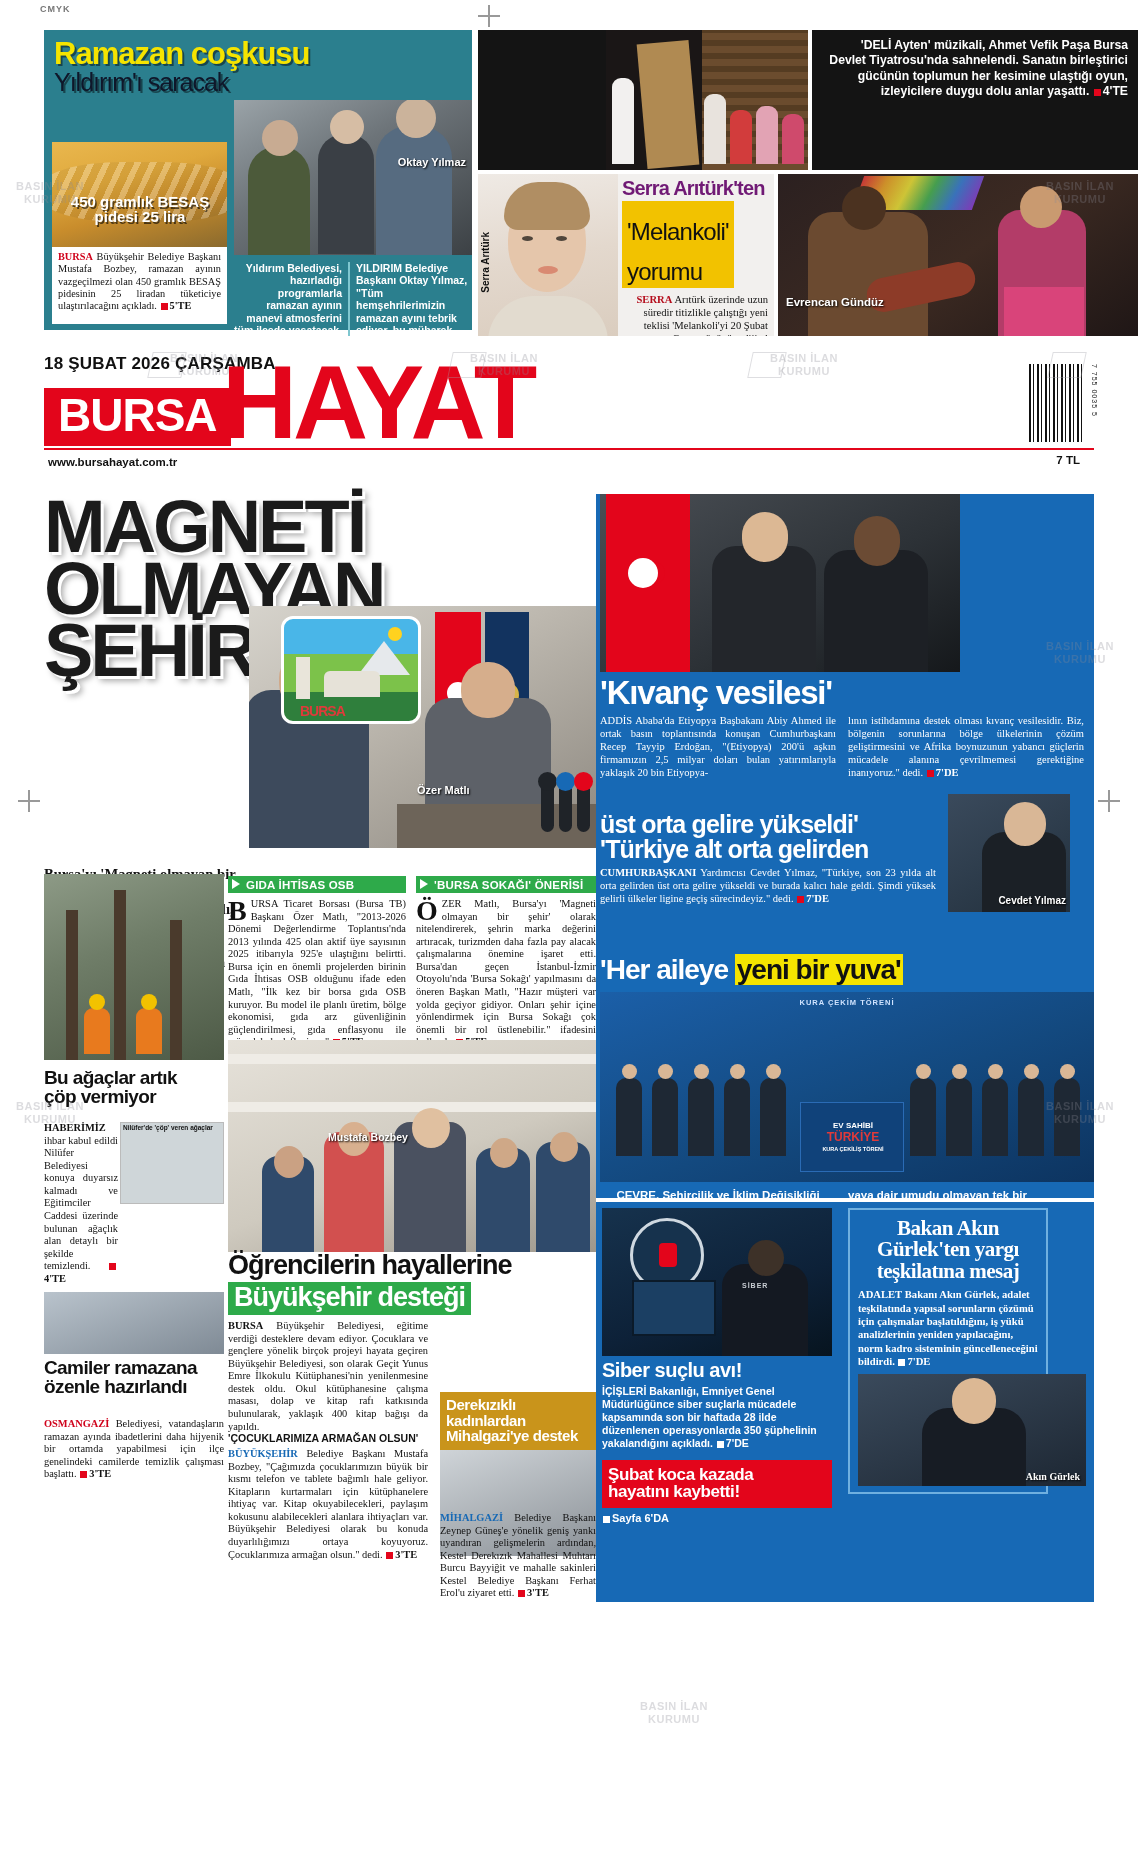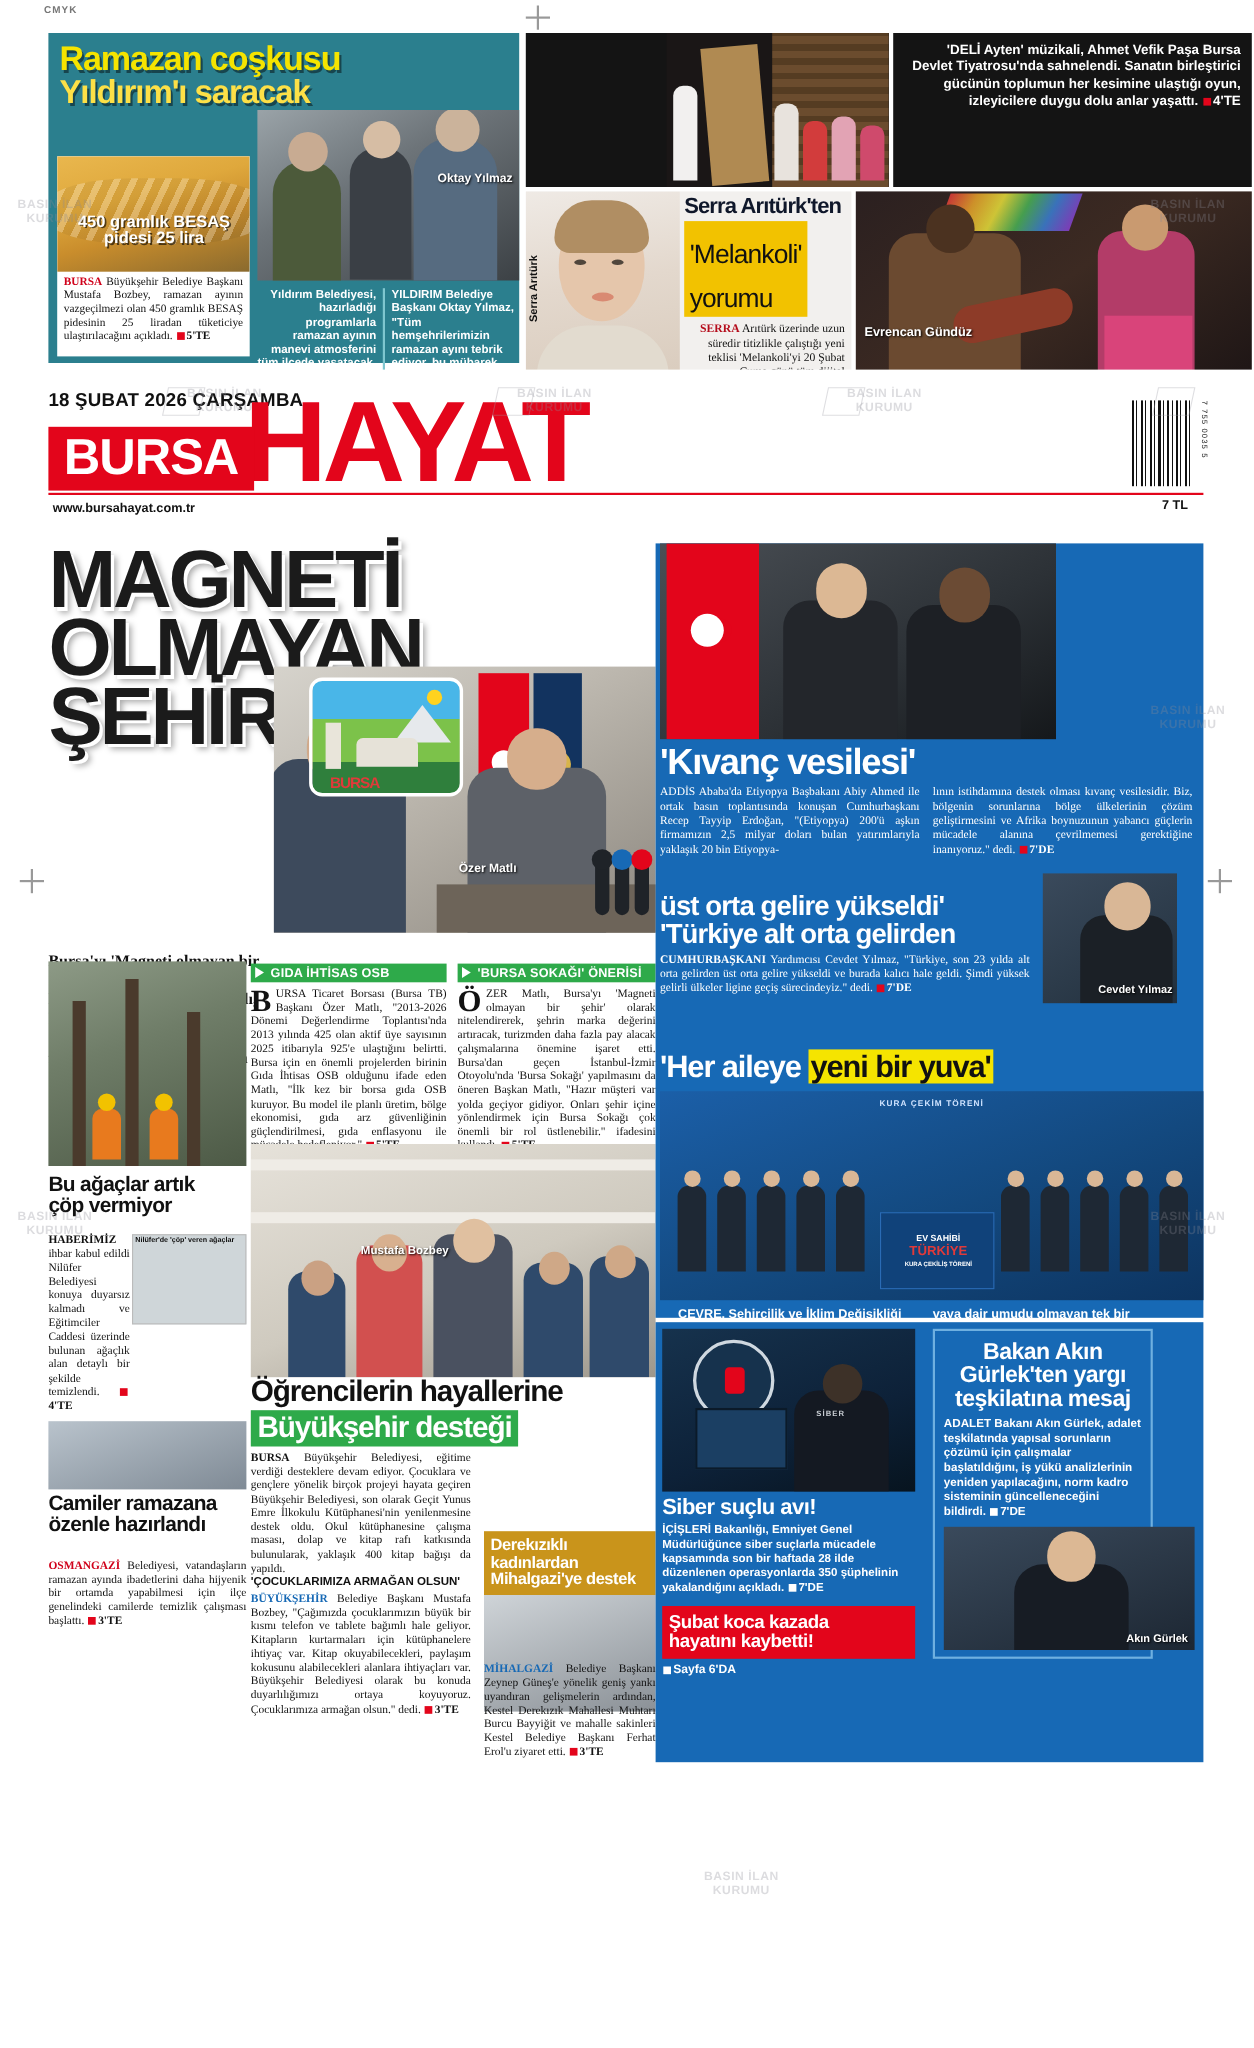--- a/index.html
+++ b/index.html
@@ -22,21 +22,21 @@
   .wm span{display:block;}
   .wmbox{position:absolute;border:1px solid rgba(160,160,170,.35);width:34px;height:26px;
       transform:skewX(-12deg);pointer-events:none;}
 
   
   .topwrap{position:absolute;left:44px;top:30px;width:1050px;height:300px;}
   .teal{position:absolute;left:0;top:0;width:428px;height:300px;background:#2b7f8e;}
   .tealhead{position:absolute;left:10px;top:6px;width:410px;}
   .th1{font-size:31px;font-weight:bold;color:#f5e400;letter-spacing:-1px;
        text-shadow:2px 2px 0 rgba(0,0,0,.45); font-family:"Liberation Sans",sans-serif;}
-  .th2{font-size:30px;font-weight:bold;color:#fde047;letter-spacing:-1px;margin-top:-4px;
+  .th2{font-size:25px;font-weight:normal;color:#0f172a;letter-spacing:-1px;margin-top:-4px;
        text-shadow:2px 2px 0 rgba(0,0,0,.45);}
   .pide-card{position:absolute;left:8px;top:112px;width:175px;height:182px;background:#fff;overflow:hidden;}
   .pide-img{position:relative;width:175px;height:105px;
      background:linear-gradient(165deg,#e9b74e 0%,#dfa83c 35%,#c98d2c 60%,#8a6a2e 100%);}
   .pide-img:before{content:"";position:absolute;left:-10px;top:20px;width:200px;height:60px;
      background:repeating-linear-gradient(115deg,rgba(255,255,255,.25) 0 6px,rgba(0,0,0,.05) 6px 14px);
      border-radius:40%;}
   .pide-cap{position:absolute;left:4px;top:52px;width:168px;color:#fff;font-weight:bold;
      font-size:15px;line-height:1.03;text-align:center;text-shadow:1.5px 1.5px 0 rgba(0,0,0,.6);}
   .pide-txt{padding:4px 6px 0 6px;font-family:"Liberation Serif",serif;font-size:10.3px;
@@ -80,21 +80,21 @@
   .serra-photo{position:absolute;left:0;top:0;width:140px;height:186px;
      background:linear-gradient(170deg,#efeae5 0%,#e3d8cd 45%,#d8cabb 100%);overflow:hidden;}
   .sp-head{position:absolute;left:30px;top:18px;width:78px;height:100px;border-radius:42px/52px;background:#e5c6ab;}
   .sp-hair{position:absolute;left:26px;top:8px;width:86px;height:48px;border-radius:44px 44px 18px 18px;background:#b08e63;}
   .sp-body{position:absolute;left:10px;top:122px;width:120px;height:70px;border-radius:46px 46px 0 0;background:#e2dbcf;}
   .sp-eye{position:absolute;width:11px;height:5px;border-radius:50%;background:#50463c;}
   .sp-lip{position:absolute;left:60px;top:92px;width:20px;height:8px;border-radius:50%;background:#d98a72;}
   .serra-vlabel{position:absolute;left:2px;top:58px;color:#111;font-size:10px;font-weight:bold;
      writing-mode:vertical-rl;transform:rotate(180deg);}
   .serra-right{position:absolute;left:140px;top:0;width:156px;height:186px;padding:4px 6px 0 4px;}
-  .serra-h1{font-size:20px;font-weight:bold;color:#0f172a;letter-spacing:-.8px;line-height:1;}
+  .serra-h1{font-size:20px;font-weight:bold;color:#701a75;letter-spacing:-.8px;line-height:1;}
   .serra-h2{margin-top:3px;background:#f2c200;padding:3px 5px 4px 5px;display:inline-block;}
   .serra-h2 div{font-size:24px;font-weight:normal;color:#111;line-height:1;letter-spacing:-.8px;margin-top:16px;}
   .serra-txt{margin-top:6px;font-family:"Liberation Serif",serif;font-size:10.6px;line-height:1.22;
      color:#111;text-align:right;}
   .serra-txt b{color:#b50d1c;}
 
   
   .evren{position:absolute;left:734px;top:144px;width:360px;height:330px;background:#fff;}
   .evren-photo{position:absolute;left:0;top:0;width:360px;height:175px;
      background:linear-gradient(145deg,#2b2020 0%,#3c2a22 50%,#1d1515 100%);overflow:hidden;}
@@ -256,21 +256,21 @@
   .cyberPhoto .emblem:after{content:"";position:absolute;left:26px;top:22px;width:18px;height:24px;border-radius:4px;background:#e3051b;}
   .cyberPhoto .screen{position:absolute;left:30px;top:72px;width:84px;height:56px;background:#1b3f63;border:2px solid #0b1a29;}
   .cyberPhoto .offc{position:absolute;left:120px;top:56px;width:86px;height:92px;background:#141922;border-radius:22px 22px 0 0;}
   .cyberPhoto .offc:after{content:"";position:absolute;left:26px;top:-24px;width:36px;height:36px;border-radius:50%;background:#3d3128;}
   .cyberPhoto .siber{position:absolute;left:140px;top:74px;color:#c8cdd3;font-size:7px;font-weight:bold;letter-spacing:1px;}
   .siber-h{font-weight:bold;font-size:20px;color:#fff;letter-spacing:-.5px;line-height:1;}
   .siber-b{margin-top:5px;font-size:10.5px;font-weight:bold;line-height:1.24;color:#fff;}
   .kari{background:#e3051b;color:#fff;font-weight:bold;font-size:17px;line-height:1.02;
      padding:6px 6px 7px 6px;letter-spacing:-.4px;}
   .sayfa{margin-top:4px;font-size:11px;font-weight:bold;color:#fff;}
-  .akin{position:absolute;left:246px;top:0;width:200px;border:2px solid #6fb0e0;padding:8px 8px 6px 8px;}
+  .akin{position:absolute;left:246px;top:0;width:200px;border:2px solid #6fb0e0;padding:8px 8px 6px 8px;font-family:Liberation Serif, serif;}
   .akin-h{color:#fff;font-weight:bold;font-size:21px;line-height:1.02;letter-spacing:-.5px;text-align:center;}
   .akin-b{margin-top:6px;font-size:10.6px;font-weight:bold;line-height:1.26;color:#fff;}
   .akinPhoto{margin-top:6px;width:228px;height:112px;overflow:hidden;position:relative;
      background:linear-gradient(160deg,#3a4a5c,#1d2733);}
   .akinPhoto .ph{position:absolute;left:64px;top:34px;width:104px;height:80px;background:#171c24;border-radius:26px 26px 0 0;}
   .akinPhoto .ph:after{content:"";position:absolute;left:30px;top:-30px;width:44px;height:46px;border-radius:22px;background:#dcb894;}
   .akin-tag{position:absolute;right:6px;bottom:4px;color:#fff;font-weight:bold;font-size:10px;line-height:1.1;text-shadow:1px 1px 2px #000;}
 </style>
 </head>
 <body>

